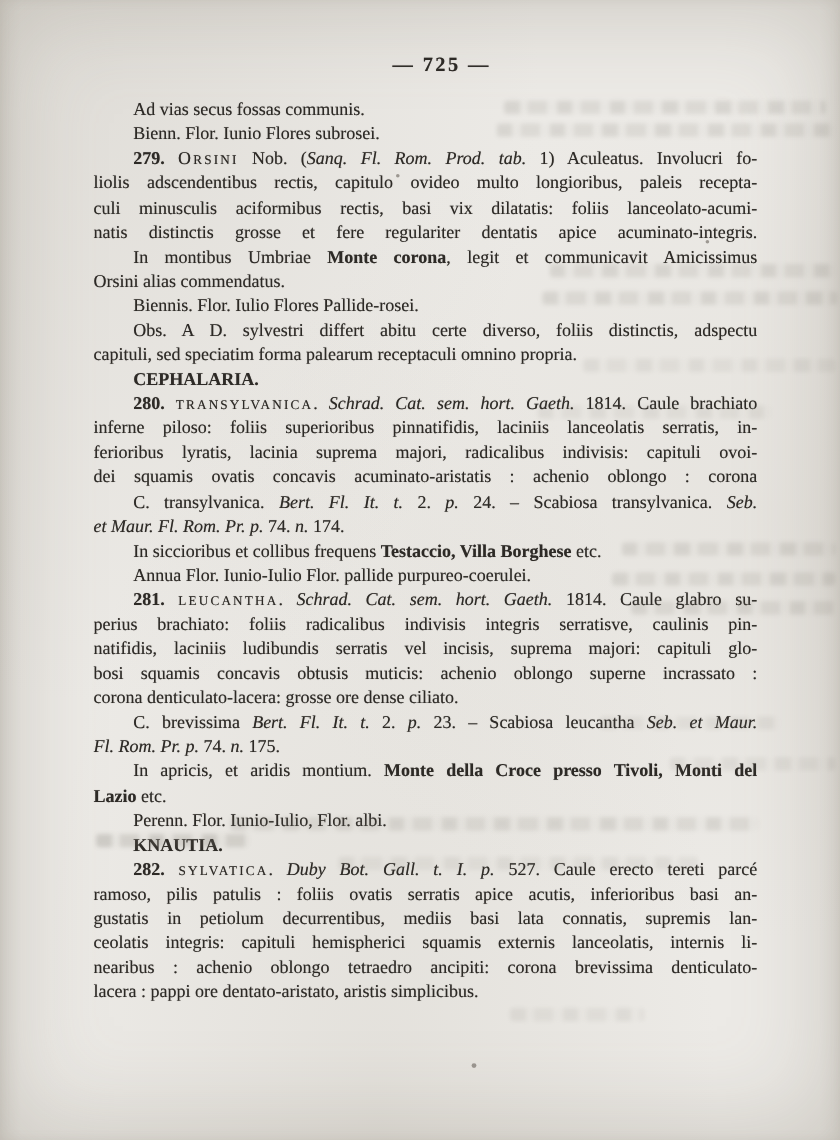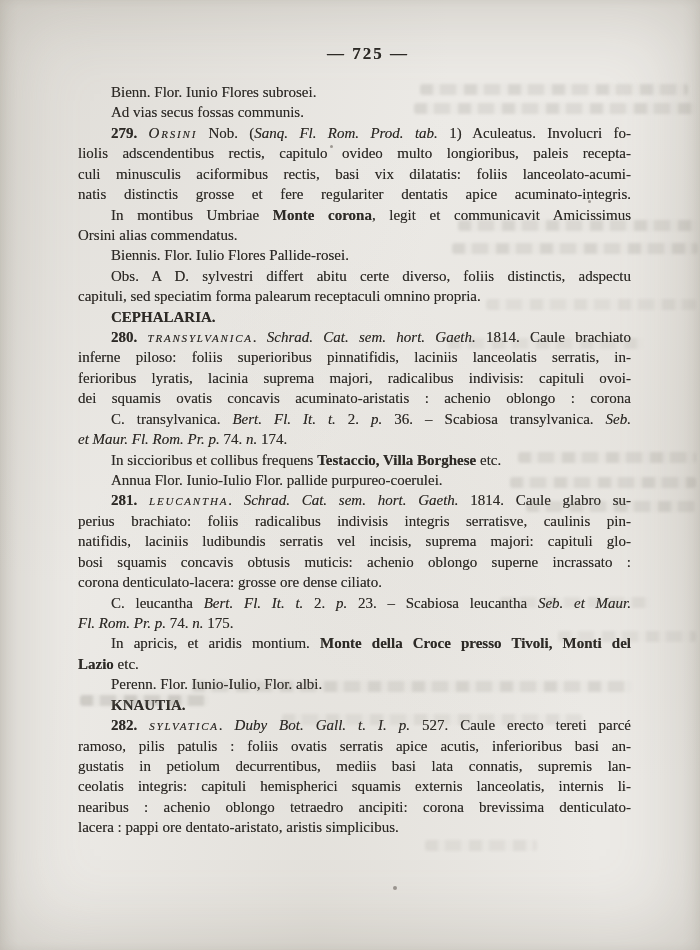--- a/index.html
+++ b/index.html
@@ -30,66 +30,66 @@
     position:absolute;left:78px;top:82px;width:553px;
     font-size:15px;line-height:20.43px;
     text-shadow:0 0 .6px rgba(50,46,42,.55);
   }
   .line{height:20.43px;overflow:hidden;}
   .line.ind{text-indent:33px;}
   .line.j{text-align:justify;text-align-last:justify;}
   .run-b{font-weight:bold;}
   .run-i{font-style:italic;}
   .run-bi{font-weight:bold;}
-  .run-sc{font-style:italic;font-variant-caps:small-caps;letter-spacing:1.8px;}
+  .run-sc{font-variant-caps:small-caps;letter-spacing:1.8px;}
   
   .ghost{
     position:absolute;height:11px;border-radius:3px;
     background:repeating-linear-gradient(90deg,
       rgba(122,118,109,.34) 0 13px, rgba(122,118,109,.06) 13px 20px,
       rgba(122,118,109,.28) 20px 36px, rgba(122,118,109,.05) 36px 44px);
     filter:blur(1.6px);opacity:.5;
   }
   .ghost.strong{opacity:.75;}
   .ghost.faint{opacity:.32;}
   .speck{position:absolute;border-radius:50%;background:rgba(92,86,78,.55);filter:blur(.4px);}
 </style>
 </head>
 <body>
 
 <div class="page">
   <div class="pagenum">— 725 —</div>
 
   <div class="body-text">
+      <div class="line ind"><span>Ad vias secus fossas communis.</span></div>
       <div class="line ind"><span>Bienn. Flor. Iunio Flores subrosei.</span></div>
-      <div class="line ind"><span>Ad vias secus fossas communis.</span></div>
       <div class="line ind j"><span class="run-b">279. </span><span class="run-sc">Orsini</span><span> Nob. (</span><span class="run-i">Sanq. Fl. Rom. Prod. tab.</span><span> 1) Aculeatus. Involucri fo-</span></div>
       <div class="line j"><span>liolis adscendentibus rectis, capitulo ovideo multo longioribus, paleis recepta-</span></div>
       <div class="line j"><span>culi minusculis aciformibus rectis, basi vix dilatatis: foliis lanceolato-acumi-</span></div>
       <div class="line j"><span>natis distinctis grosse et fere regulariter dentatis apice acuminato-integris.</span></div>
       <div class="line ind j"><span>In montibus Umbriae </span><span class="run-bi">Monte corona</span><span>, legit et communicavit Amicissimus</span></div>
       <div class="line"><span>Orsini alias commendatus.</span></div>
       <div class="line ind"><span>Biennis. Flor. Iulio Flores Pallide-rosei.</span></div>
       <div class="line ind j"><span>Obs. A D. sylvestri differt abitu certe diverso, foliis distinctis, adspectu</span></div>
       <div class="line"><span>capituli, sed speciatim forma palearum receptaculi omnino propria.</span></div>
       <div class="line ind"><span class="run-b">CEPHALARIA.</span></div>
       <div class="line ind j"><span class="run-b">280. </span><span class="run-sc">transylvanica</span><span>. </span><span class="run-i">Schrad. Cat. sem. hort. Gaeth.</span><span> 1814. Caule brachiato</span></div>
       <div class="line j"><span>inferne piloso: foliis superioribus pinnatifidis, laciniis lanceolatis serratis, in-</span></div>
       <div class="line j"><span>ferioribus lyratis, lacinia suprema majori, radicalibus indivisis: capituli ovoi-</span></div>
       <div class="line j"><span>dei squamis ovatis concavis acuminato-aristatis : achenio oblongo : corona</span></div>
-      <div class="line ind j"><span>C. transylvanica. </span><span class="run-i">Bert. Fl. It. t.</span><span> 2. </span><span class="run-i">p.</span><span> 36. – Scabiosa transylvanica. </span><span class="run-i">Seb.</span></div>
+      <div class="line ind j"><span>C. transylvanica. </span><span class="run-i">Bert. Fl. It. t.</span><span> 2. </span><span class="run-i">p.</span><span> 24. – Scabiosa transylvanica. </span><span class="run-i">Seb.</span></div>
       <div class="line"><span class="run-i">et Maur. Fl. Rom. Pr. p.</span><span> 74. </span><span class="run-i">n.</span><span> 174.</span></div>
       <div class="line ind"><span>In siccioribus et collibus frequens </span><span class="run-bi">Testaccio, Villa Borghese</span><span> etc.</span></div>
       <div class="line ind"><span>Annua Flor. Iunio-Iulio Flor. pallide purpureo-coerulei.</span></div>
       <div class="line ind j"><span class="run-b">281. </span><span class="run-sc">leucantha</span><span>. </span><span class="run-i">Schrad. Cat. sem. hort. Gaeth.</span><span> 1814. Caule glabro su-</span></div>
       <div class="line j"><span>perius brachiato: foliis radicalibus indivisis integris serratisve, caulinis pin-</span></div>
       <div class="line j"><span>natifidis, laciniis ludibundis serratis vel incisis, suprema majori: capituli glo-</span></div>
       <div class="line j"><span>bosi squamis concavis obtusis muticis: achenio oblongo superne incrassato :</span></div>
       <div class="line"><span>corona denticulato-lacera: grosse ore dense ciliato.</span></div>
-      <div class="line ind j"><span>C. leucantha </span><span class="run-i">Bert. Fl. It. t.</span><span> 2. </span><span class="run-i">p.</span><span> 23. – Scabiosa leucantha </span><span class="run-i">Seb. et Maur.</span></div>
+      <div class="line ind j"><span>C. brevissima </span><span class="run-i">Bert. Fl. It. t.</span><span> 2. </span><span class="run-i">p.</span><span> 23. – Scabiosa leucantha </span><span class="run-i">Seb. et Maur.</span></div>
       <div class="line"><span class="run-i">Fl. Rom. Pr. p.</span><span> 74. </span><span class="run-i">n.</span><span> 175.</span></div>
       <div class="line ind j"><span>In apricis, et aridis montium. </span><span class="run-bi">Monte della Croce presso Tivoli, Monti del</span></div>
       <div class="line"><span class="run-bi">Lazio</span><span> etc.</span></div>
       <div class="line ind"><span>Perenn. Flor. Iunio-Iulio, Flor. albi.</span></div>
       <div class="line ind"><span class="run-b">KNAUTIA.</span></div>
       <div class="line ind j"><span class="run-b">282. </span><span class="run-sc">sylvatica</span><span>. </span><span class="run-i">Duby Bot. Gall. t. I. p.</span><span> 527. Caule erecto tereti parcé</span></div>
       <div class="line j"><span>ramoso, pilis patulis : foliis ovatis serratis apice acutis, inferioribus basi an-</span></div>
       <div class="line j"><span>gustatis in petiolum decurrentibus, mediis basi lata connatis, supremis lan-</span></div>
       <div class="line j"><span>ceolatis integris: capituli hemispherici squamis externis lanceolatis, internis li-</span></div>
       <div class="line j"><span>nearibus : achenio oblongo tetraedro ancipiti: corona brevissima denticulato-</span></div>

